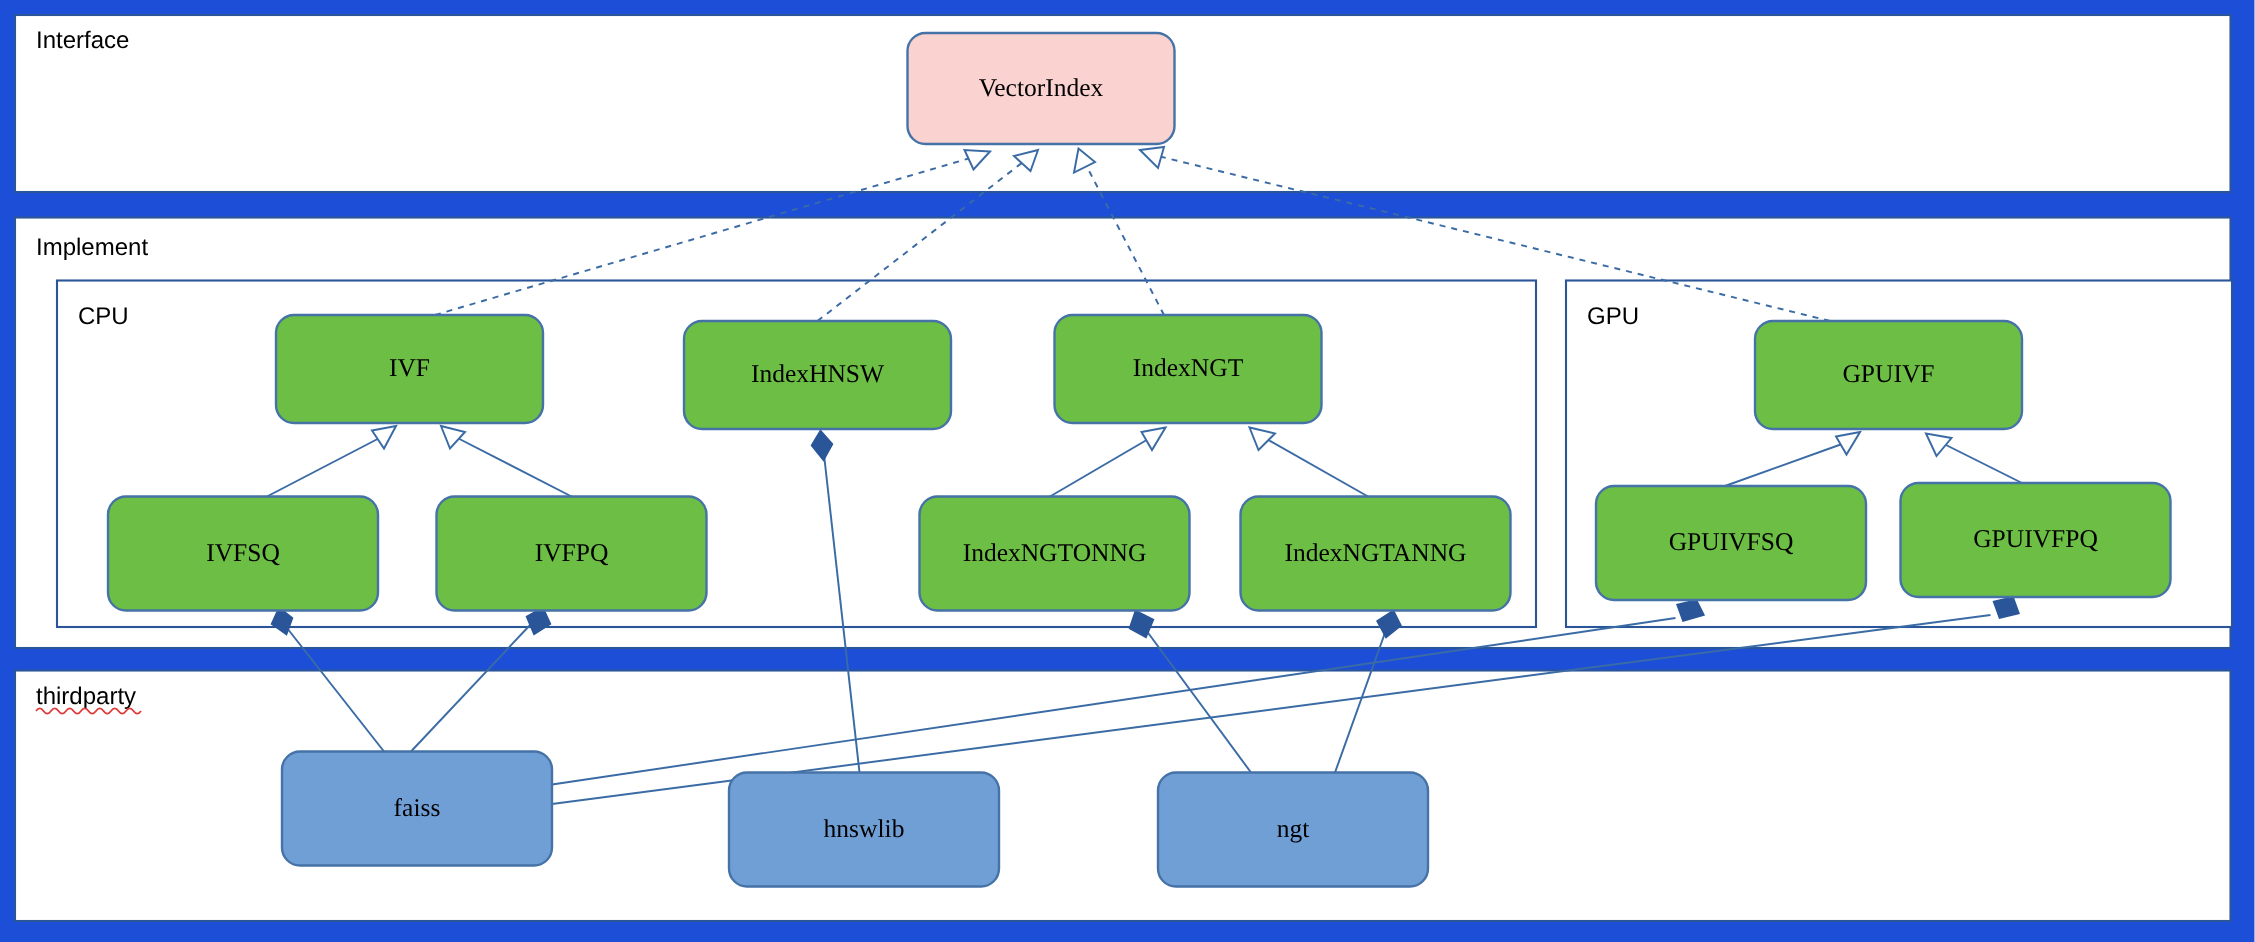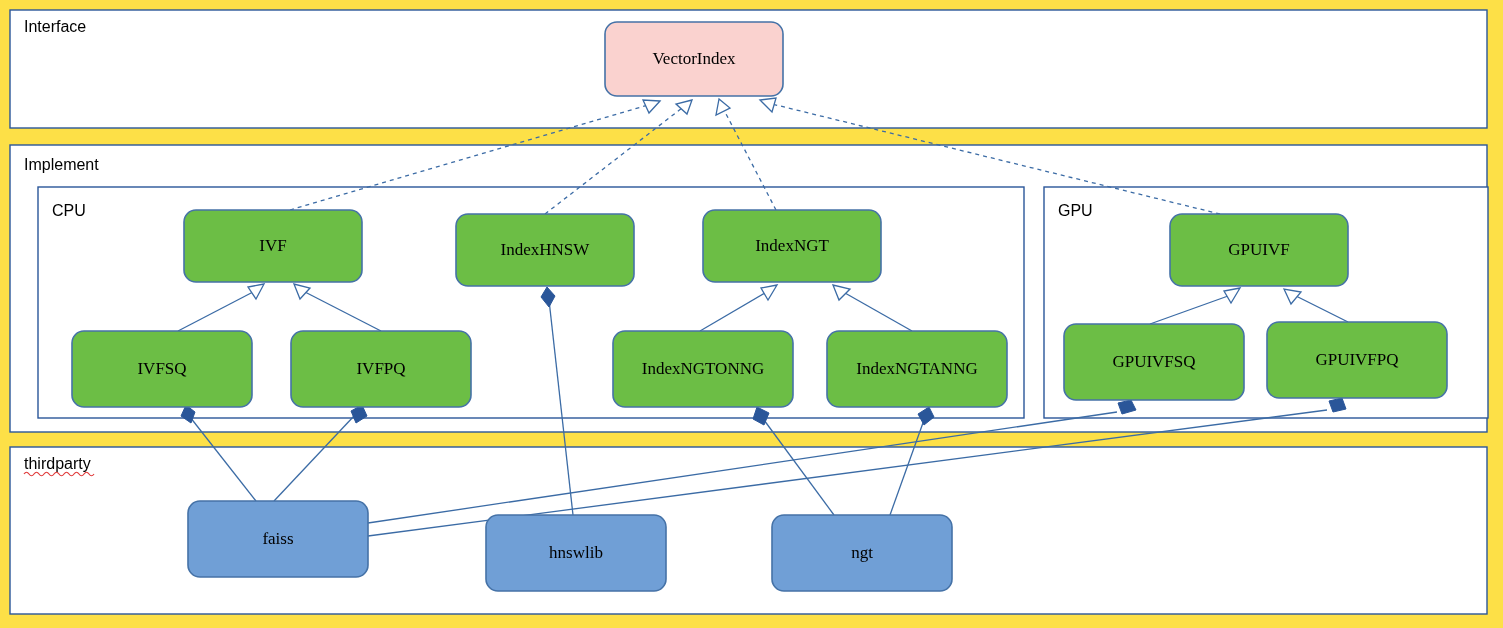--- a/index.html
+++ b/index.html
@@ -8,21 +8,21 @@
     padding: 0;
     background: #ffffff;
   }
   body {
     font-family: "Liberation Sans", sans-serif;
   }
   #stage {
     position: relative;
     width: 1503px;
     height: 628px;
-    background: #fde047;
+    background: #1d4ed8;
     overflow: hidden;
   }
   svg#diagram {
     position: absolute;
     top: 0;
     left: 0;
     width: 1503px;
     height: 628px;
     display: block;
   }

